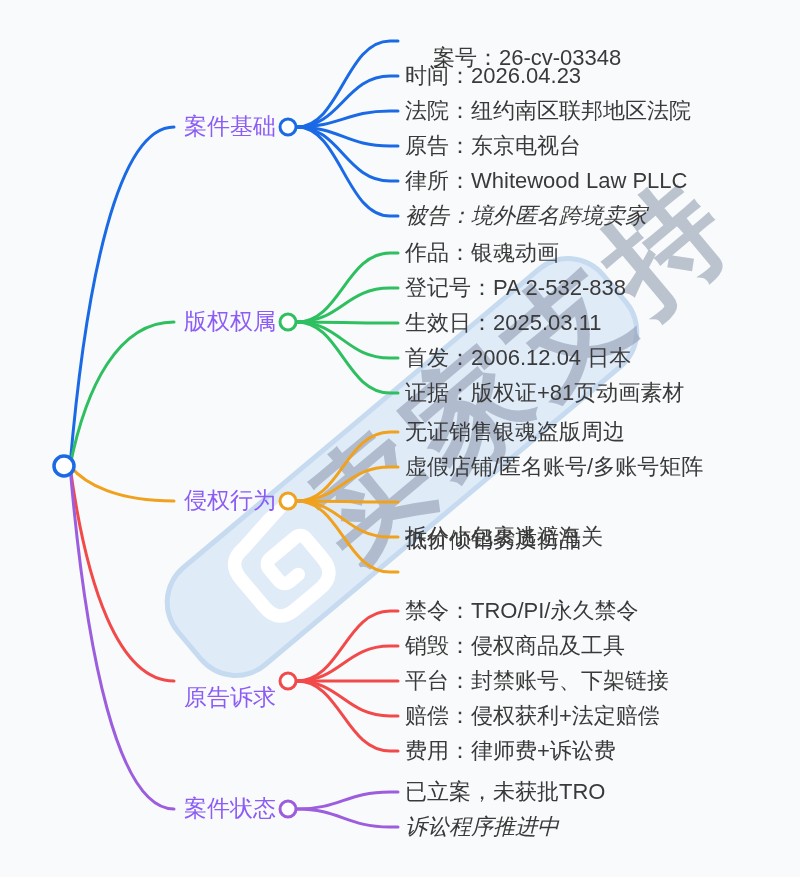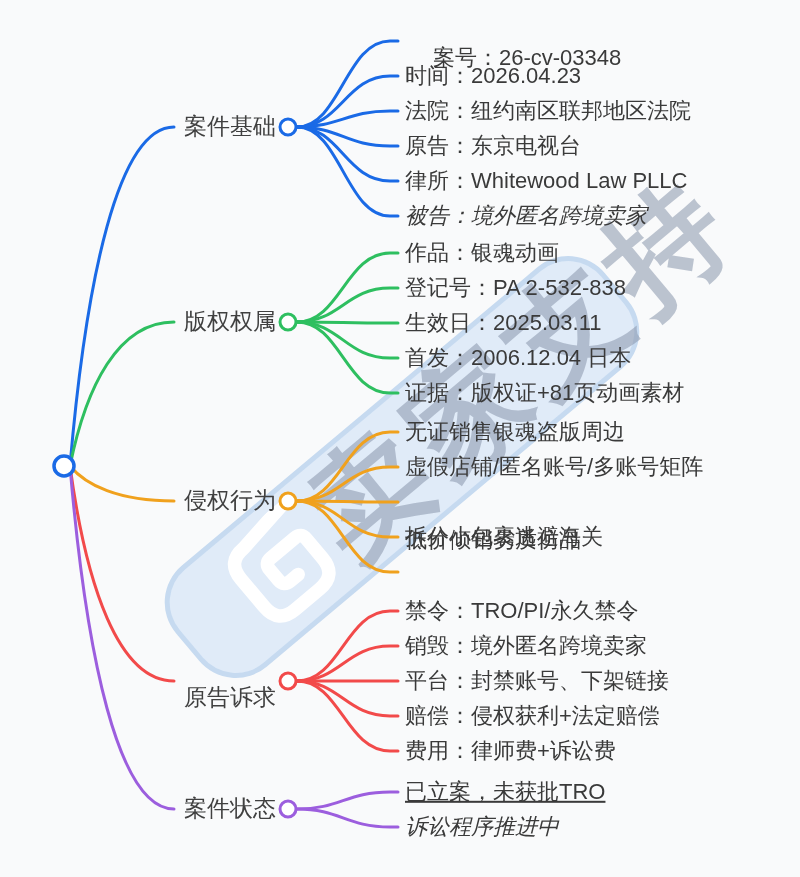--- a/index.html
+++ b/index.html
@@ -31,21 +31,21 @@
 
   
   .edges{position:absolute;left:0;top:0;z-index:2;}
   .edges path{fill:none;stroke-width:3;stroke-linecap:round;}
   .edges circle{fill:#ffffff;}
 
   
   .labels{position:absolute;inset:0;z-index:3;}
   .branch-label{
     position:absolute;transform:translateY(-50%);
-    font-size:23px;color:#404040;white-space:nowrap;line-height:1.2;
+    font-size:23px;color:#8b5cf6;white-space:nowrap;line-height:1.2;
   }
   .child-label{
     position:absolute;transform:translateY(-50%);
     font-size:22px;color:#3a3a3a;white-space:nowrap;line-height:1.2;
   }
 </style>
 </head>
 <body>
 
 <div class="canvas">
@@ -108,22 +108,22 @@
       <div class="child-label" style="left: 405px; top: 323px;">生效日：2025.03.11</div>
       <div class="child-label" style="left: 405px; top: 358px;">首发：2006.12.04 日本</div>
       <div class="child-label" style="left: 405px; top: 393px;">证据：版权证+81页动画素材</div>
       <div class="branch-label" style="left: 184px; top: 501px;">侵权行为</div>
       <div class="child-label" style="left: 405px; top: 432px;">无证销售银魂盗版周边</div>
       <div class="child-label" style="left: 405px; top: 467px;">虚假店铺/匿名账号/多账号矩阵</div>
       <div class="child-label" style="left: 405px; top: 502px; margin-top: 38px;">低价倾销劣质仿品</div>
       <div class="child-label" style="left: 405px; top: 537px;">拆分小包裹逃避海关</div>
       <div class="branch-label" style="left: 184px; top: 681px; margin-top: 17px;">原告诉求</div>
       <div class="child-label" style="left: 405px; top: 611px;">禁令：TRO/PI/永久禁令</div>
-      <div class="child-label" style="left: 405px; top: 646px;">销毁：境外匿名跨境卖家</div>
+      <div class="child-label" style="left: 405px; top: 646px;">销毁：侵权商品及工具</div>
       <div class="child-label" style="left: 405px; top: 681px;">平台：封禁账号、下架链接</div>
       <div class="child-label" style="left: 405px; top: 716px;">赔偿：侵权获利+法定赔偿</div>
       <div class="child-label" style="left: 405px; top: 751px;">费用：律师费+诉讼费</div>
       <div class="branch-label" style="left: 184px; top: 809px;">案件状态</div>
-      <div class="child-label" style="left: 405px; top: 792px; text-decoration: underline;">已立案，未获批TRO</div>
+      <div class="child-label" style="left: 405px; top: 792px;">已立案，未获批TRO</div>
       <div class="child-label" style="left: 405px; top: 827px; font-style: italic;">诉讼程序推进中</div>
     </div>
 
 </div>
 
 </body></html>

